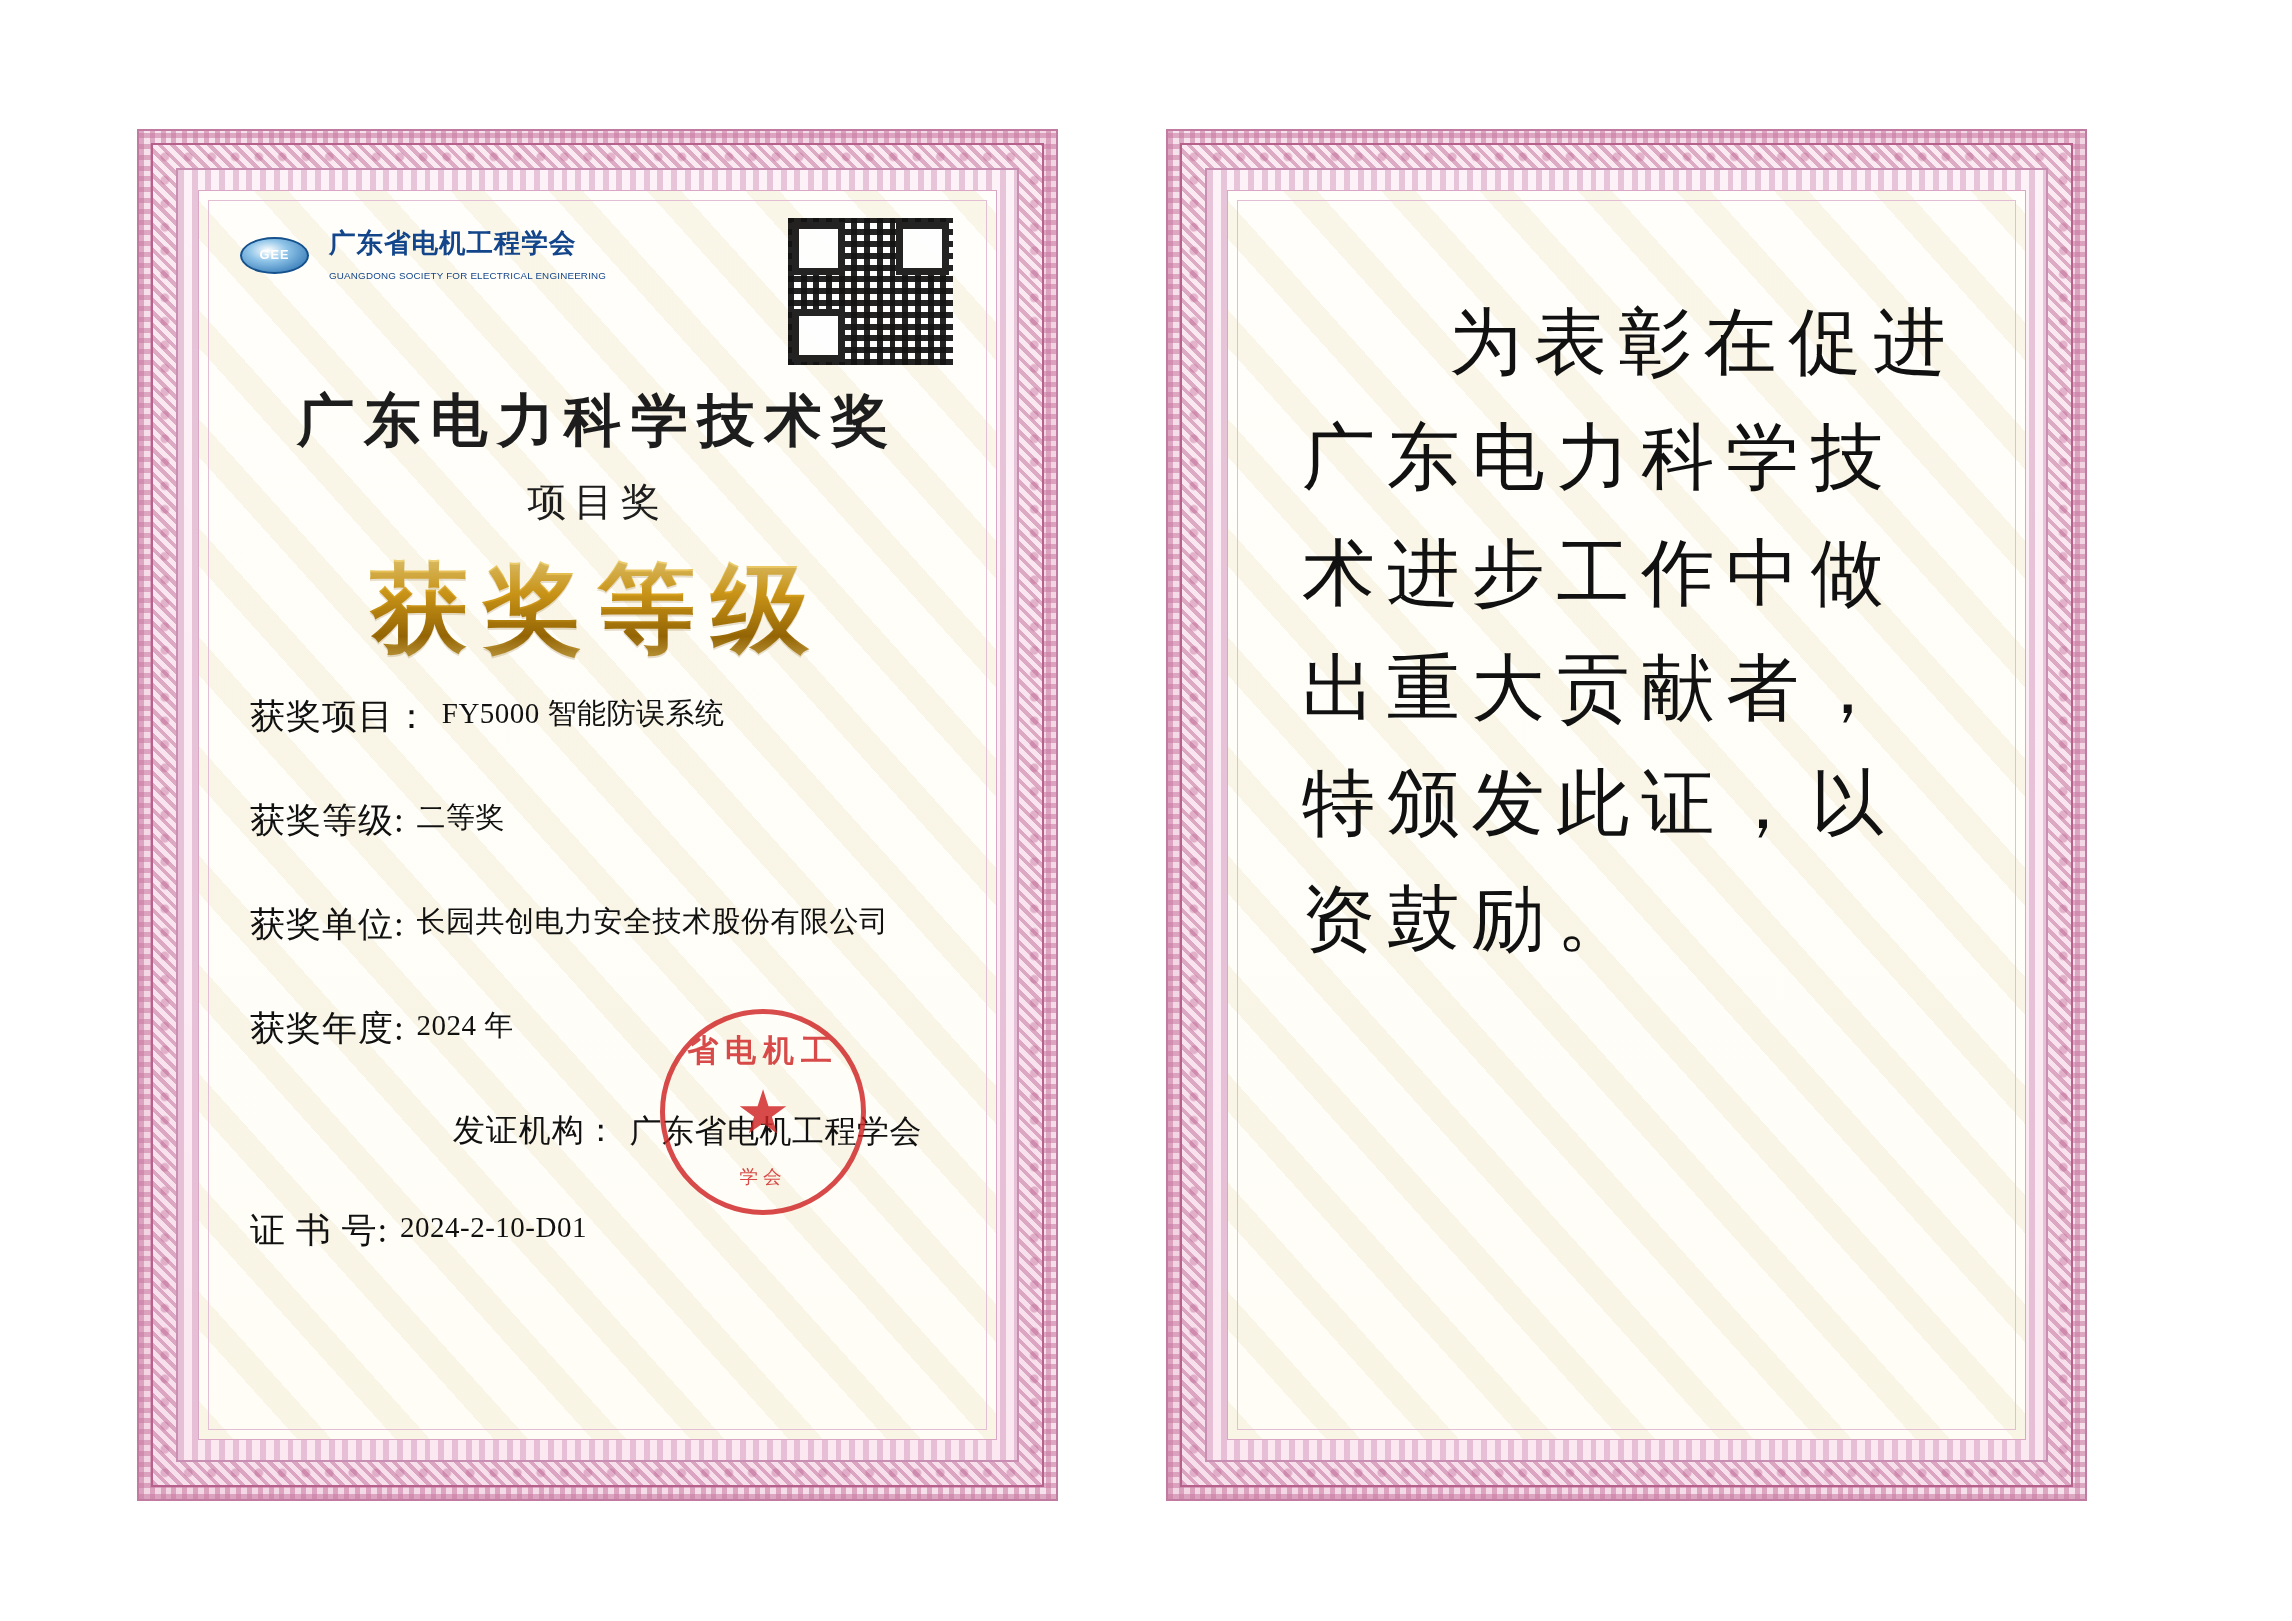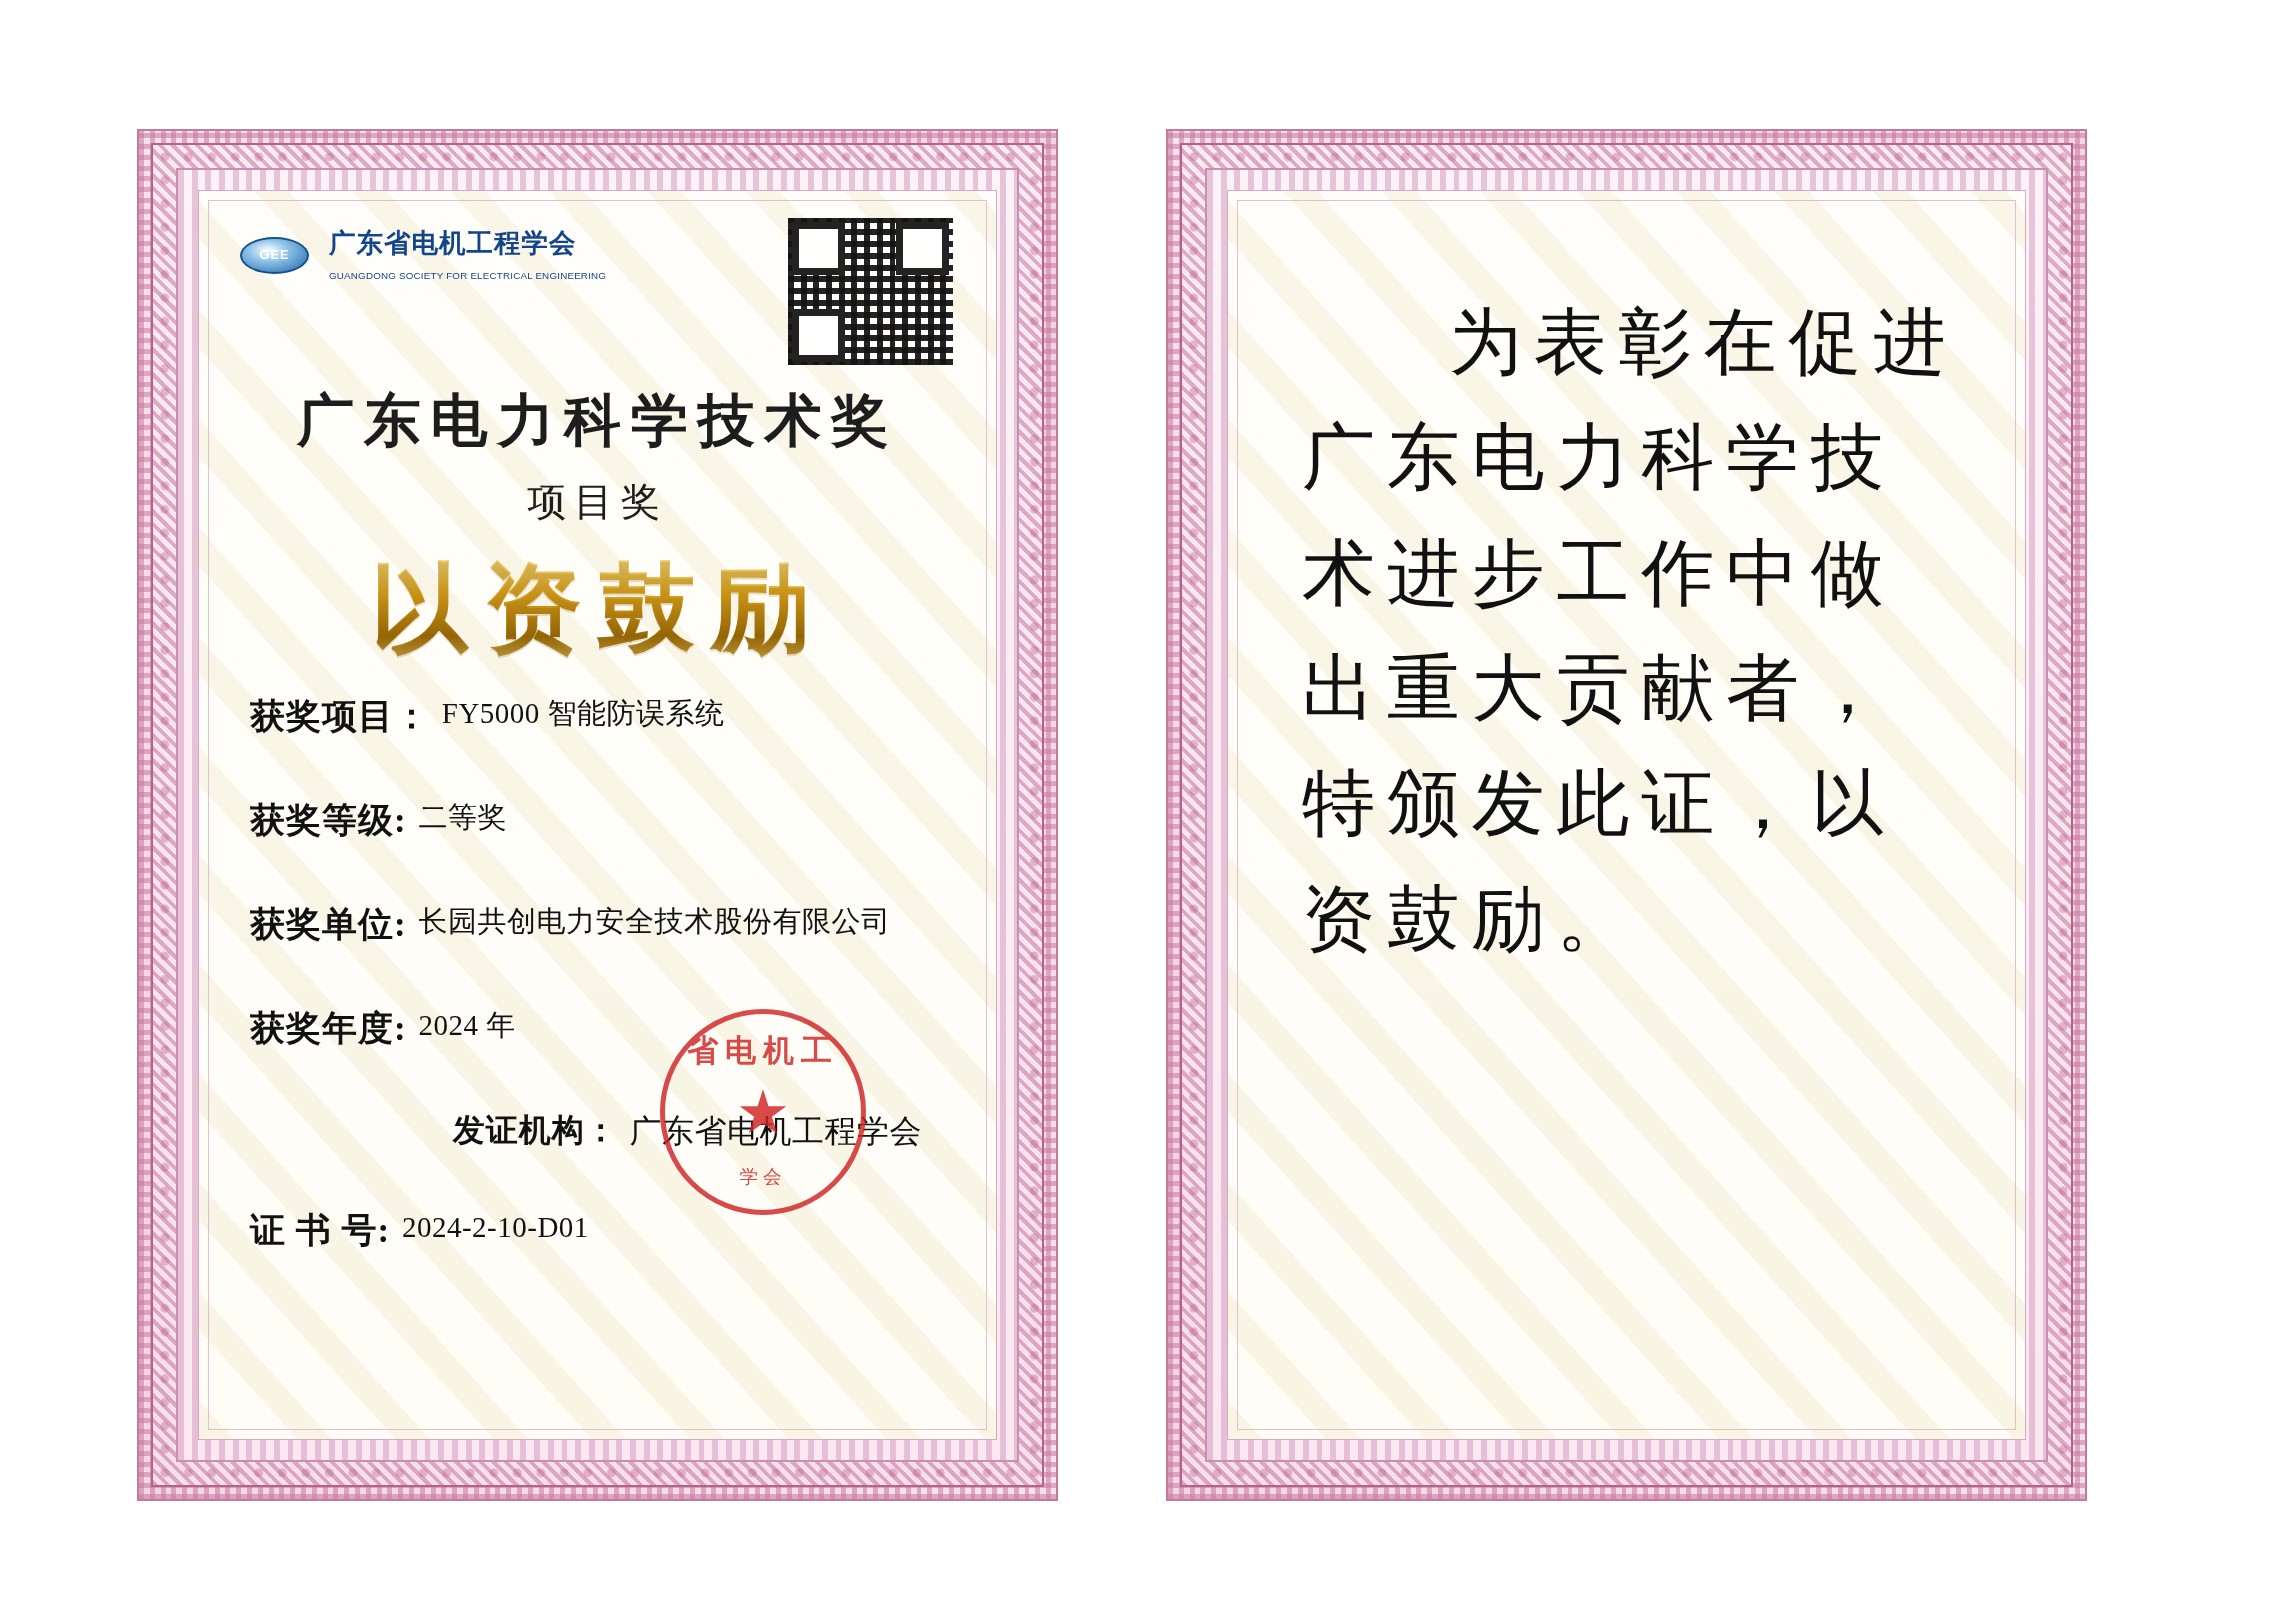--- a/index.html
+++ b/index.html
@@ -226,21 +226,21 @@
     top: 502px;
   }
   .field-row {
     display: flex;
     align-items: flex-start;
     margin-bottom: 57px;
     min-height: 43px;
   }
   .field-label {
     font-size: 35px;
-    font-weight: bold;
+    font-weight: normal;
     color: #111;
     white-space: nowrap;
     letter-spacing: 1px;
     text-align: center;
   }
   .field-value {
     font-size: 29px;
     color: #111;
     margin-left: 11.8px;
     line-height: 1.42;
@@ -333,21 +333,21 @@
           <div class="logo-text-en">GUANGDONG SOCIETY FOR ELECTRICAL ENGINEERING</div>
         </div>
       </div>
 
       <div class="qr">
         <div class="qr-bl"></div>
       </div>
 
       <div class="title-main">广东电力科学技术奖</div>
       <div class="title-sub">项目奖</div>
-      <div class="title-gold">以资鼓励</div>
+      <div class="title-gold">获奖等级</div>
 
       <div class="fields">
 
         <div class="field-row">
           <span class="field-label">获奖项目：</span>
           <span class="field-value">FY5000 智能防误系统</span>
         </div>
 
         <div class="field-row">
           <span class="field-label">获奖等级:</span>

